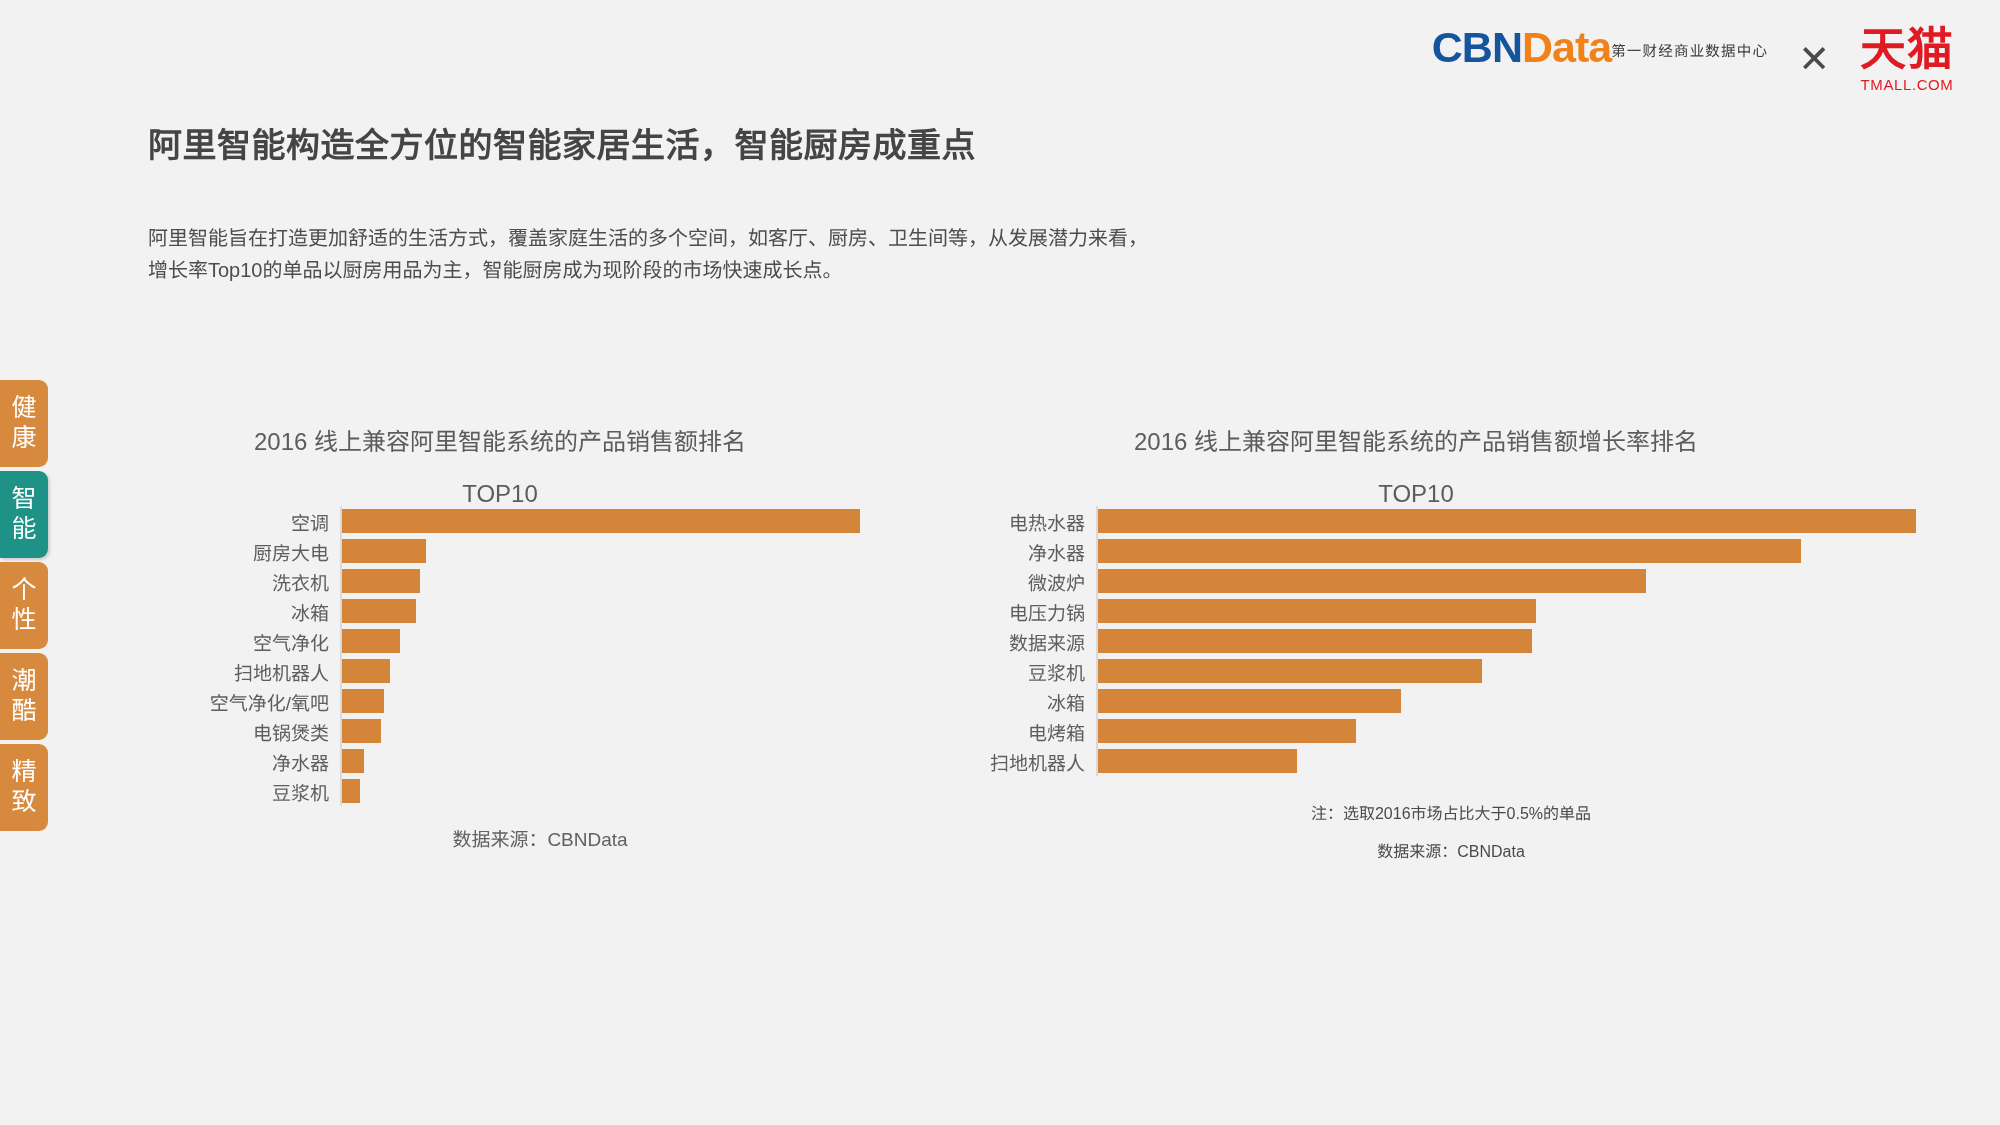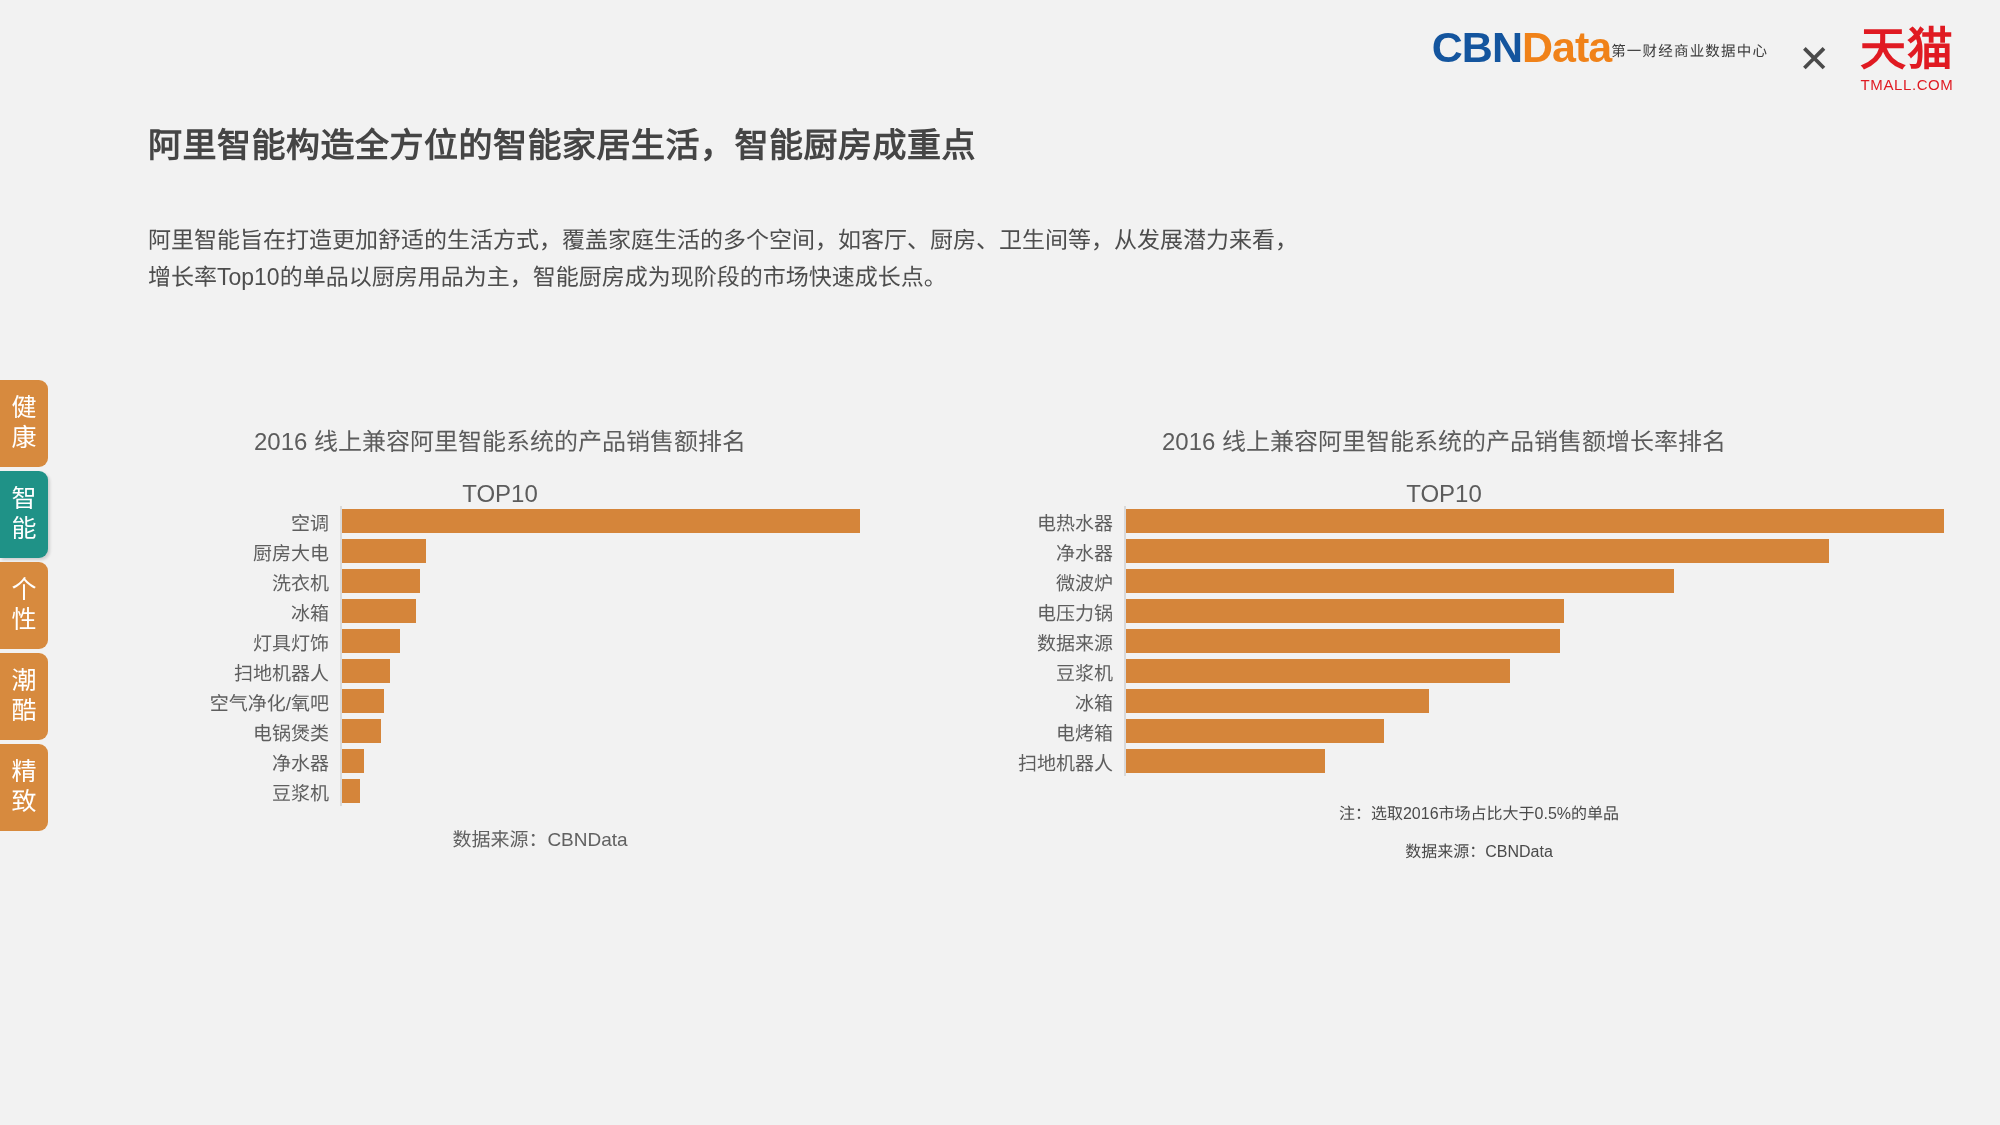--- a/index.html
+++ b/index.html
@@ -85,21 +85,21 @@
     font-weight: bold;
     color: #454545;
     letter-spacing: 0.5px;
     white-space: nowrap;
   }
   #lead-paragraph {
     position: absolute;
     left: 148px;
     top: 222px;
     width: 1700px;
-    font-size: 23px;
+    font-size: 20px;
     line-height: 1.62;
     color: #4d4d4d;
   }
   #lead-paragraph div { white-space: nowrap; }
 
   
   #sidebar {
     position: absolute;
     left: 0;
     top: 380px;
@@ -125,21 +125,21 @@
     box-shadow: 2px 2px 3px rgba(0,0,0,0.14);
   }
   .side-tab span { display: block; }
 
   
   .chart-panel {
     position: absolute;
     top: 430px;
   }
   #chart-left  { left: 140px;  width: 720px; }
-  #chart-right { left: 944px;  width: 1000px; }
+  #chart-right { left: 916px;  width: 1000px; }
 
   .chart-title {
     text-align: center;
     font-size: 24px;
     color: #5c5c5c;
     line-height: 1.0;
     white-space: nowrap;
   }
   .chart-title .sub {
     display: block;
@@ -272,21 +272,21 @@
           <div class="bar-fill" style="width: 15.1%; background: rgb(213, 133, 58);"></div>
         </div>
       </div>
       <div class="bar-row">
         <div class="bar-label">冰箱</div>
         <div class="bar-track">
           <div class="bar-fill" style="width: 14.3%; background: rgb(213, 133, 58);"></div>
         </div>
       </div>
       <div class="bar-row">
-        <div class="bar-label">灯具灯饰</div>
+        <div class="bar-label">空气净化</div>
         <div class="bar-track">
           <div class="bar-fill" style="width: 11.2%; background: rgb(213, 133, 58);"></div>
         </div>
       </div>
       <div class="bar-row">
         <div class="bar-label">扫地机器人</div>
         <div class="bar-track">
           <div class="bar-fill" style="width: 9.2%; background: rgb(213, 133, 58);"></div>
         </div>
       </div>

